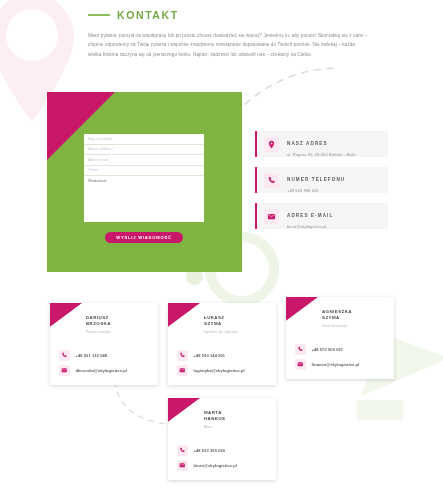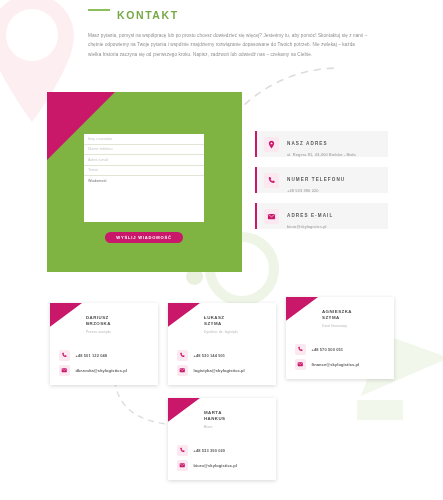--- a/index.html
+++ b/index.html
@@ -17,21 +17,21 @@
   .wm-plane { right:-6px; top:300px; width:92px; height:120px; }
   .wm-dash { left:193px; top:62px; width:152px; height:152px; }
   .wm-circle-lg { left:205px; top:232px; width:74px; height:74px;
       border:10px solid #eef4e6; border-radius:50%; }
   .wm-circle-sm { left:186px; top:268px; width:17px; height:17px;
       background:#e9f1de; border-radius:50%; }
   .wm-dash-bottom { left:112px; top:368px; width:86px; height:62px; }
 
   
   .header { position:absolute; left:88px; top:9px; width:292px; }
-  .eyebrow { display:flex; gap:7px; }
+  .eyebrow { display:flex; align-items:center; gap:7px; }
   .eyebrow .rule { width:22px; height:2px; background:#8cbf5a; display:block; }
   .eyebrow .kicker {
      color:#76a845; font-size:10.5px; font-weight:bold;
      letter-spacing:1.6px; font-family:"Liberation Sans", sans-serif;
   }
   .intro { margin-top:10px; width:280px; color:#8d8d8d;
      font-size:4.6px; line-height:2.05; letter-spacing:.1px; text-align:left; }
   .intro p { margin:0; }
 
   

